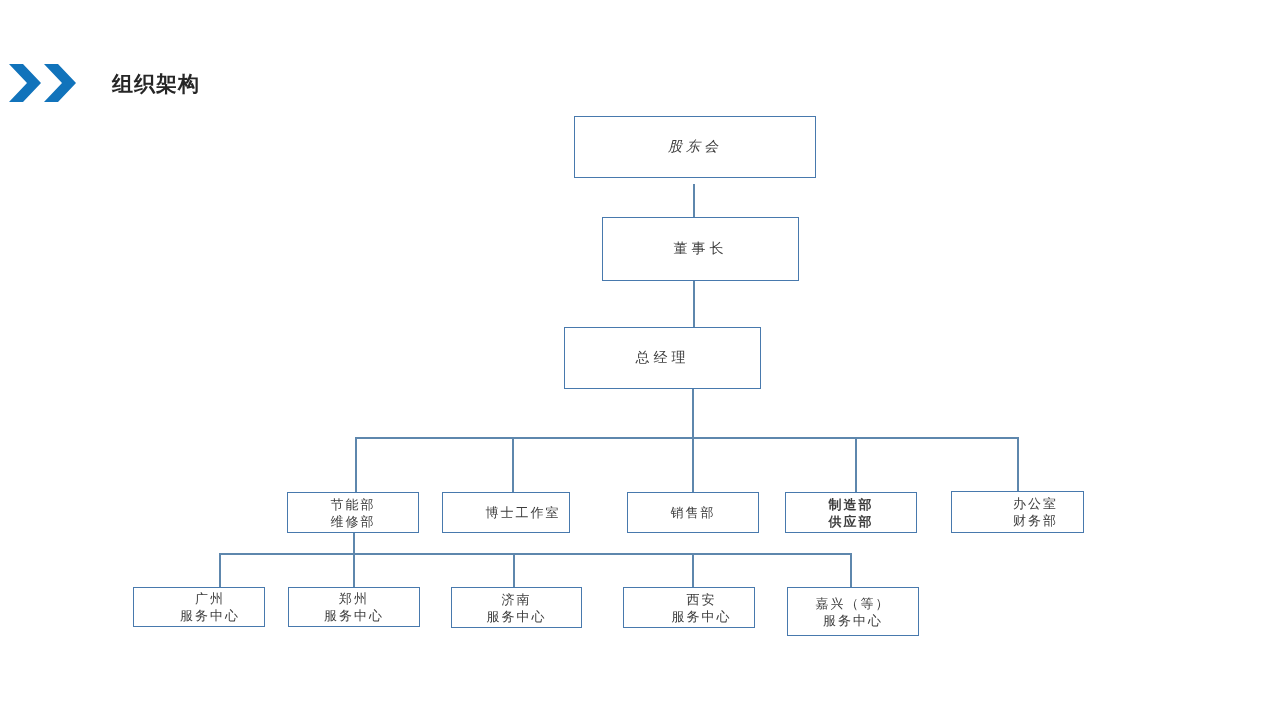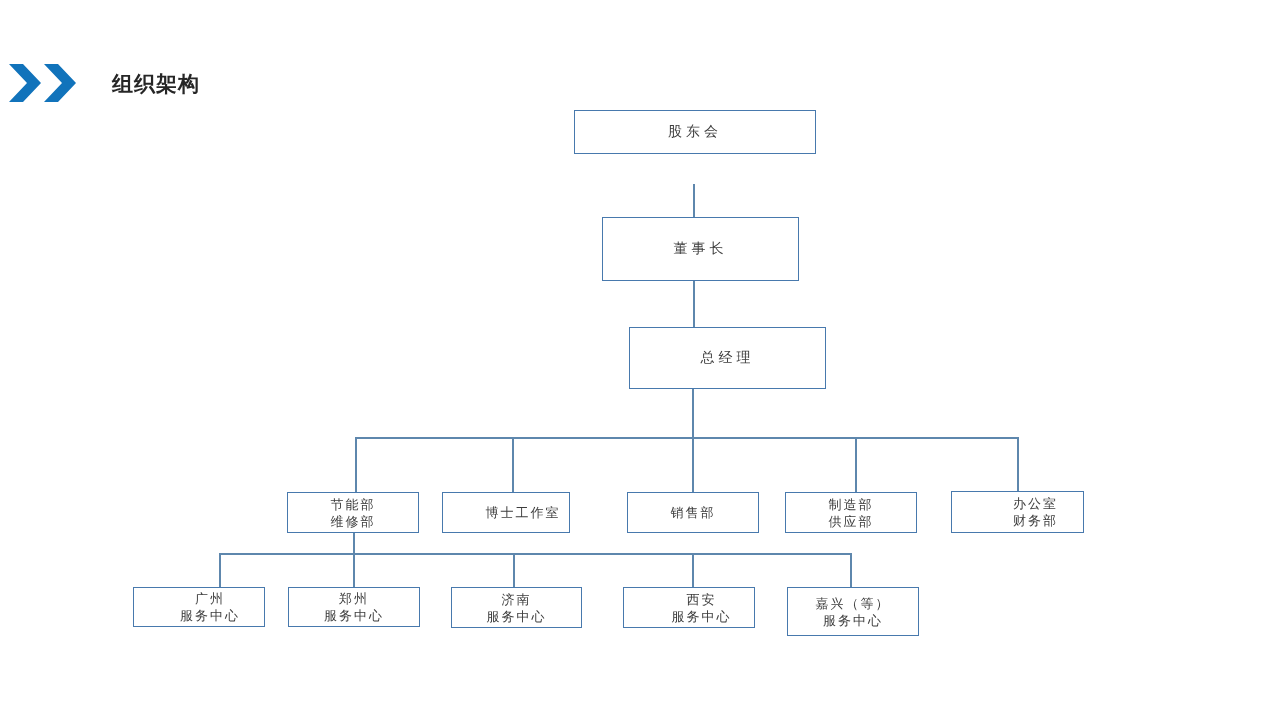--- a/index.html
+++ b/index.html
@@ -19,28 +19,28 @@
   
   .box{
     position:absolute;box-sizing:border-box;background:#ffffff;
     border:1.5px solid #4879ad;color:#3d3d3d;
     display:flex;flex-direction:column;align-items:center;justify-content:center;
     text-align:center;
   }
   .box.big{font-size:14px;letter-spacing:4px;}
   .box.small{font-size:13px;letter-spacing:2px;line-height:17px;}
 
-  #box-shareholders{left:574px;top:110px;width:242px;height:44px;}
+  #box-shareholders{left:574px;top:116px;width:242px;height:62px;font-style:italic;}
   #box-chairman{left:602px;top:217px;width:197px;height:64px;}
-  #box-gm{left:629px;top:327px;width:197px;height:62px;text-align:center;}
+  #box-gm{left:564px;top:327px;width:197px;height:62px;text-align:center;}
 
   #box-dept1{left:287px;top:492px;width:132px;height:41px;}
   #box-dept2{left:442px;top:492px;width:128px;height:41px;padding-left:34px;}
   #box-dept3{left:627px;top:492px;width:132px;height:41px;}
-  #box-dept4{left:785px;top:492px;width:132px;height:41px;}
+  #box-dept4{left:785px;top:492px;width:132px;height:41px;font-weight:bold;}
   #box-dept5{left:951px;top:491px;width:133px;height:42px;padding-left:36px;}
 
   #box-svc1{left:133px;top:587px;width:132px;height:40px;padding-left:22px;}
   #box-svc2{left:288px;top:587px;width:132px;height:40px;}
   #box-svc3{left:451px;top:587px;width:131px;height:41px;}
   #box-svc4{left:623px;top:587px;width:132px;height:41px;padding-left:25px;}
   #box-svc5{left:787px;top:587px;width:132px;height:49px;}
 
   
   .vline,.hline{position:absolute;background:#5e87ad;}

